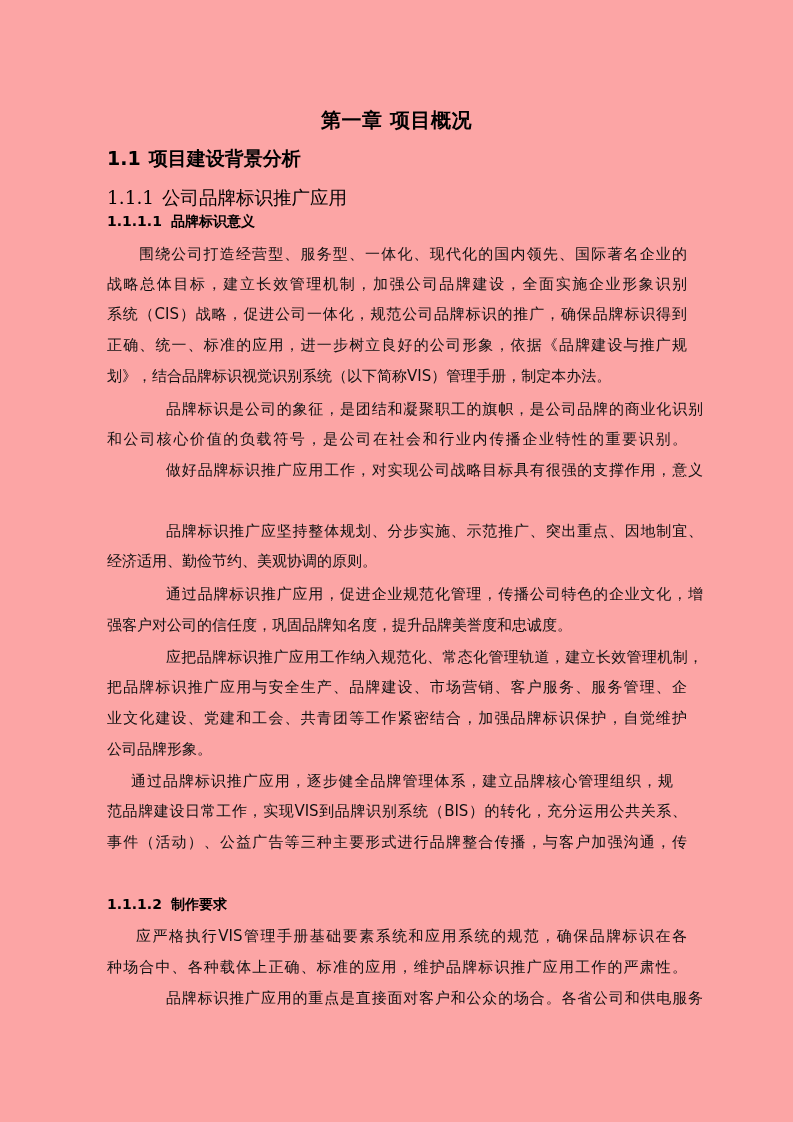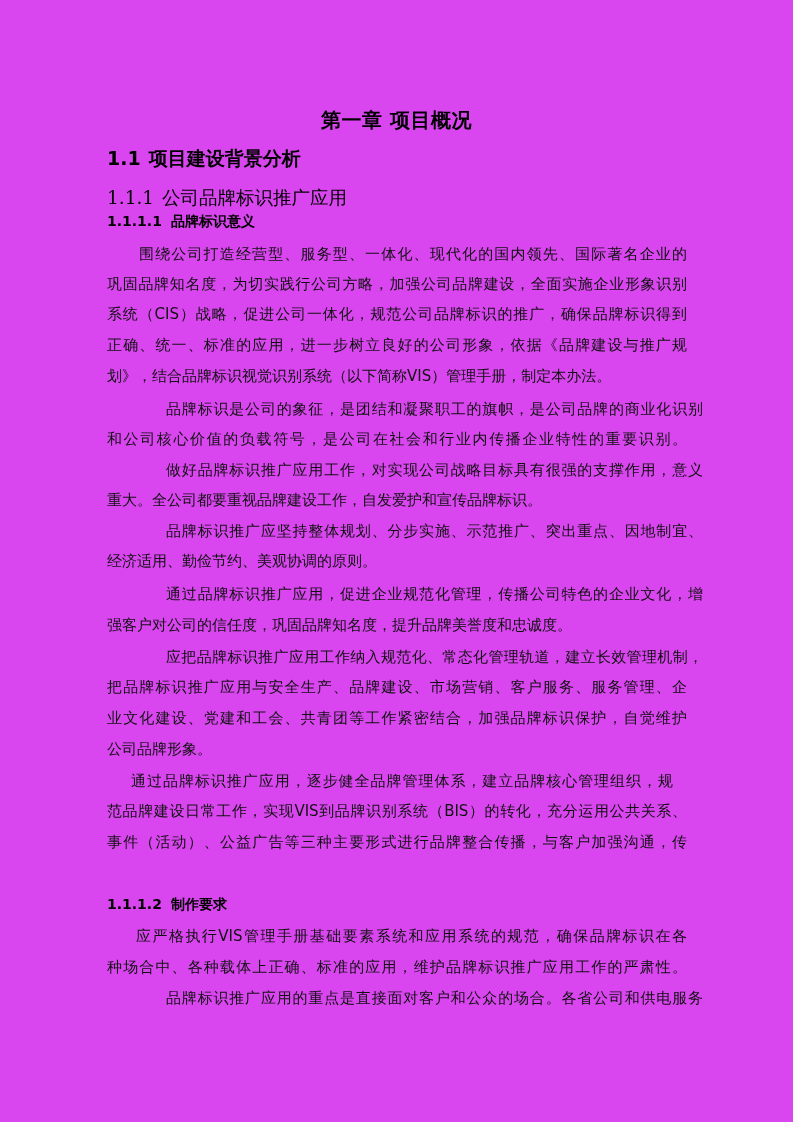--- a/index.html
+++ b/index.html
@@ -13,21 +13,21 @@
       position: relative;
       overflow: hidden;
       font-family: "DejaVu Serif", "Liberation Serif", serif;
       color: #000000;
     }
     .page {
       position: absolute;
       left: 0; top: 0;
       width: 793px;
       height: 1122px;
-      background: #d946ef;
+      background: #fca5a5;
     }
     .abs {
       position: absolute;
       white-space: nowrap;
       line-height: 1;
     }
     .chapter-title {
       left: 0;
       width: 793px;
       top: 110px;
@@ -98,30 +98,29 @@
 
   <div class="abs h3">
     <span class="num">1.1.1</span><span>公司品牌标识推广应用</span>
   </div>
 
   <div class="abs h4" style="top:214px;">
     <span class="num">1.1.1.1</span><span>品牌标识意义</span>
   </div>
 
   <div class="line indent" style="top:245px;">围绕公司打造经营型、服务型、一体化、现代化的国内领先、国际著名企业的</div>
-  <div class="line" style="top:275px;">巩固品牌知名度，为切实践行公司方略，加强公司品牌建设，全面实施企业形象识别</div>
+  <div class="line" style="top:275px;">战略总体目标，建立长效管理机制，加强公司品牌建设，全面实施企业形象识别</div>
   <div class="line" style="top:305px;">系统（CIS）战略，促进公司一体化，规范公司品牌标识的推广，确保品牌标识得到</div>
   <div class="line" style="top:336px;">正确、统一、标准的应用，进一步树立良好的公司形象，依据《品牌建设与推广规</div>
   <div class="line last" style="top:367px;">划》，结合品牌标识视觉识别系统（以下简称VIS）管理手册，制定本办法。</div>
 
   <div class="line indent2" style="top:400px;">品牌标识是公司的象征，是团结和凝聚职工的旗帜，是公司品牌的商业化识别</div>
   <div class="line" style="top:430px;">和公司核心价值的负载符号，是公司在社会和行业内传播企业特性的重要识别。</div>
 
   <div class="line indent2" style="top:461px;">做好品牌标识推广应用工作，对实现公司战略目标具有很强的支撑作用，意义</div>
-  <div class="line last" style="top:491px;">重大。全公司都要重视品牌建设工作，自发爱护和宣传品牌标识。</div>
 
   <div class="line indent2" style="top:522px;">品牌标识推广应坚持整体规划、分步实施、示范推广、突出重点、因地制宜、</div>
   <div class="line last" style="top:552px;">经济适用、勤俭节约、美观协调的原则。</div>
 
   <div class="line indent2" style="top:585px;">通过品牌标识推广应用，促进企业规范化管理，传播公司特色的企业文化，增</div>
   <div class="line indent2" style="top:648px;">应把品牌标识推广应用工作纳入规范化、常态化管理轨道，建立长效管理机制，</div>
 
   <div class="line last" style="top:616px;">强客户对公司的信任度，巩固品牌知名度，提升品牌美誉度和忠诚度。</div>
   <div class="line" style="top:678px;">把品牌标识推广应用与安全生产、品牌建设、市场营销、客户服务、服务管理、企</div>
   <div class="line" style="top:709px;">业文化建设、党建和工会、共青团等工作紧密结合，加强品牌标识保护，自觉维护</div>

